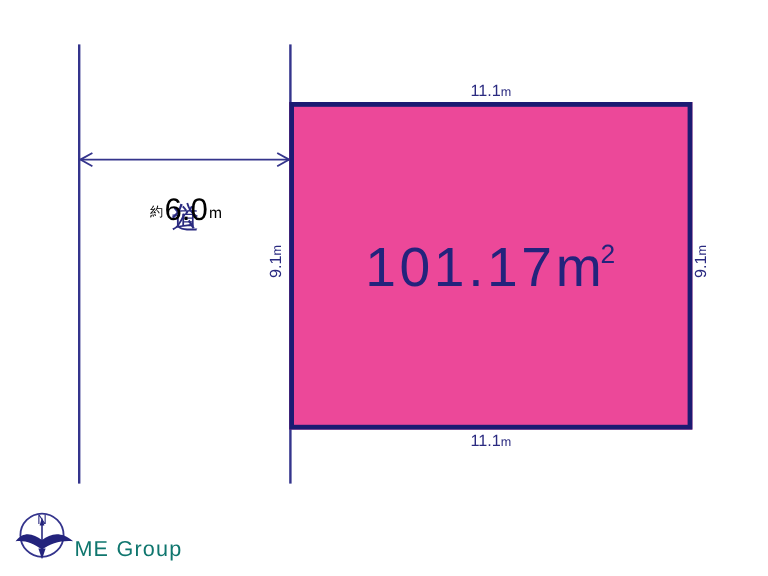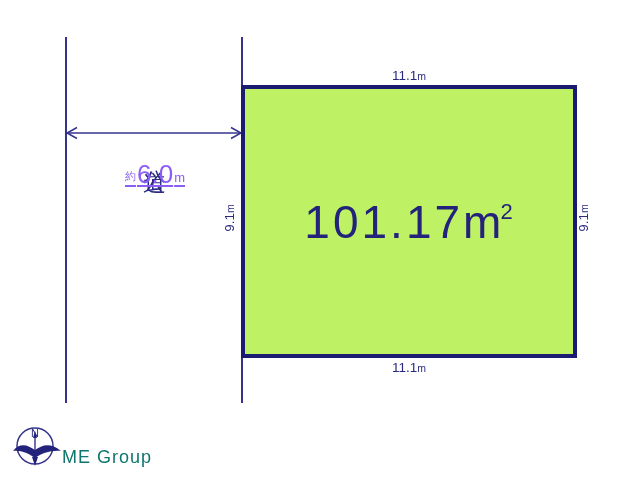--- a/index.html
+++ b/index.html
@@ -38,30 +38,29 @@
     font-size:23px;
     line-height:26px;
     letter-spacing:2px;
     color:#2a2a80;
   }
   .road-width {
     margin-top:2px;
     font-size:26px;
     line-height:26px;
     white-space:nowrap;
-    color:#8b5cf6;
-    text-decoration:underline;
+    color:#000000;
   }
   .road-width .prefix { font-size:11px; vertical-align:3px; margin-right:1px; }
   .road-width .unit   { font-size:13px; vertical-align:1px; margin-left:1px; }
 
   #plot {
     position:absolute; left:241px; top:85px;
     width:336px; height:273px;
-    background:#bef264;
+    background:#ec4899;
     border:4px solid #1b1b72;
     display:flex; align-items:center; justify-content:center;
     z-index:2;
   }
   #plot-area-text {
     font-size:46px;
     letter-spacing:3px;
     color:#23237c;
     white-space:nowrap;
   }

